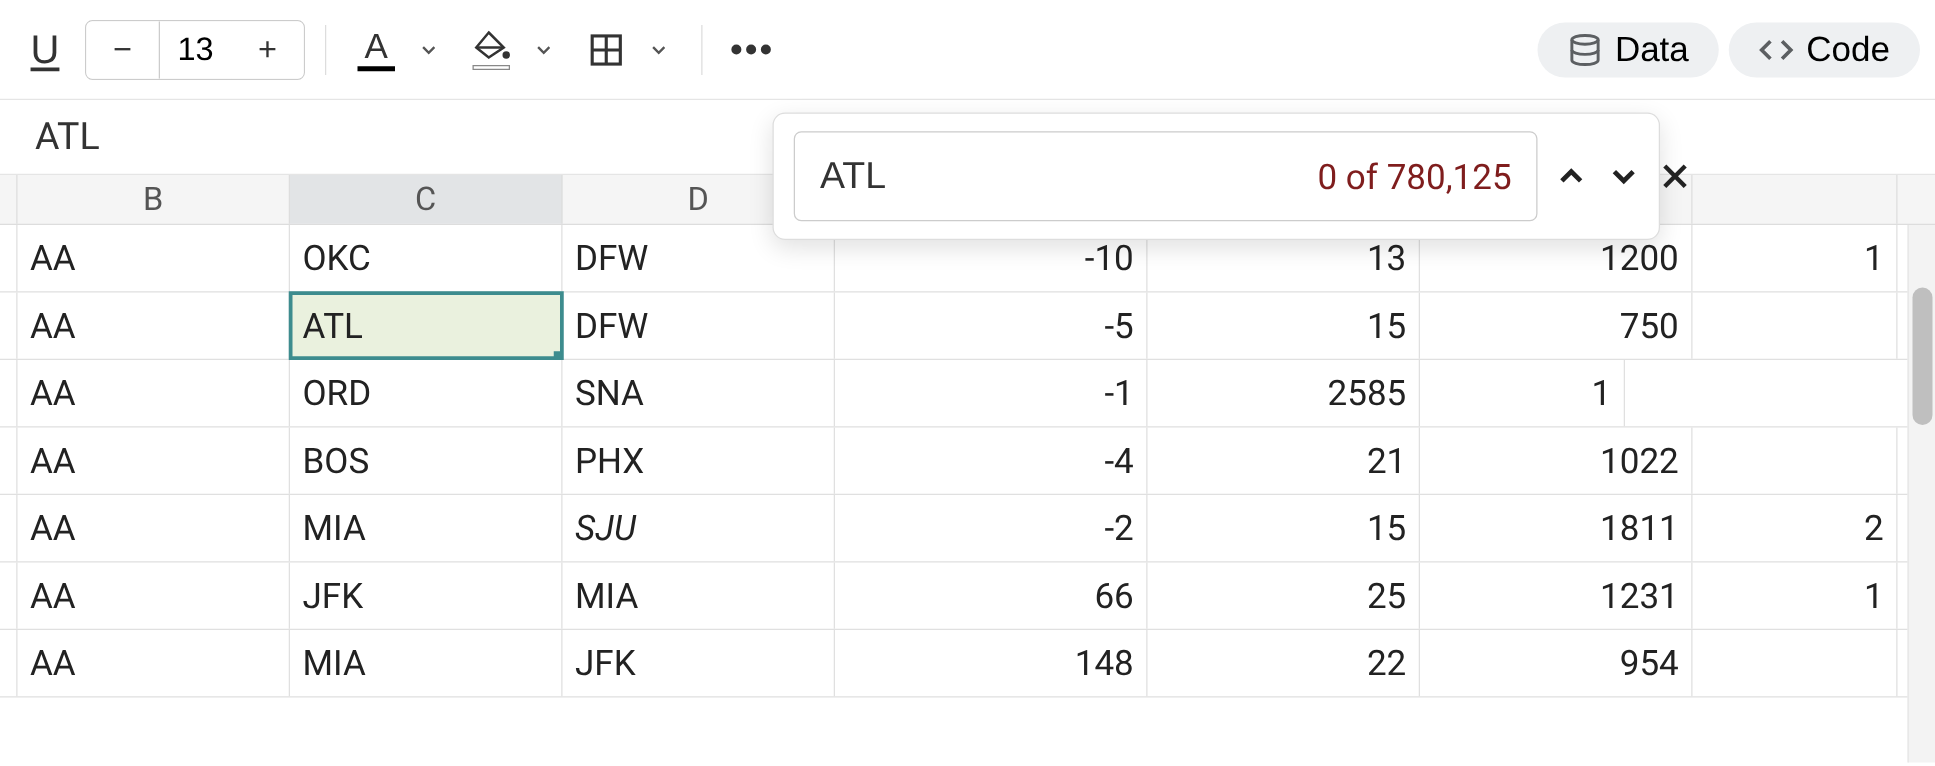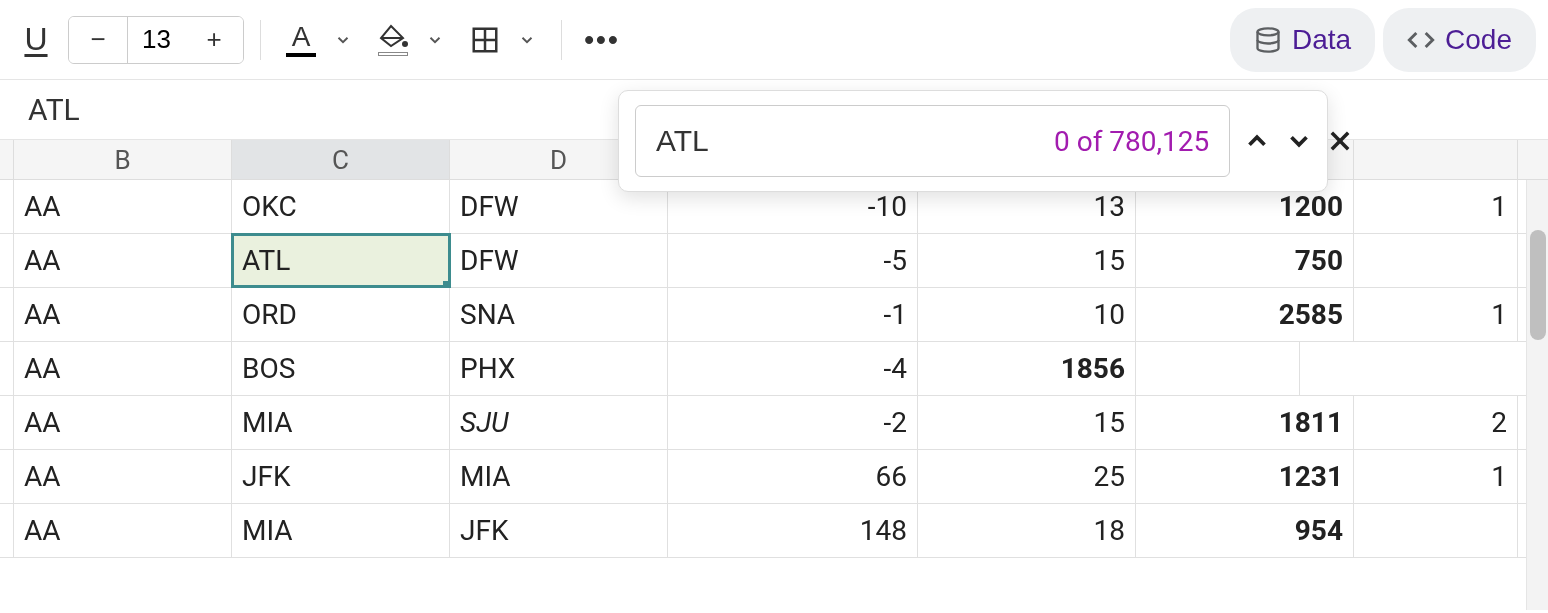--- a/index.html
+++ b/index.html
@@ -130,28 +130,28 @@
     .more-btn {
       font-size: 28px;
       letter-spacing: 2px;
       font-weight: bold;
     }
     .spacer { flex: 1; }
     .pill-btn {
       display: flex;
       align-items: center;
       gap: 10px;
-      height: 64px;
+      height: 44px;
       padding: 0 24px;
       background: #eef0f2;
       border: none;
       border-radius: 26px;
       cursor: pointer;
       font-size: 28px;
-      color: #4c1d95;
+      color: #000000;
     }
     .pill-btn svg { flex-shrink: 0; }
     
     
     .formula-bar {
       height: 60px;
       display: flex;
       align-items: center;
       padding: 0 28px;
       font-size: 30px;
@@ -184,21 +184,21 @@
       border-right: 1px solid #ddd;
     }
     .col-header.selected {
       background: #e2e4e6;
     }
     .col-B { width: 218px; }
     .col-C { width: 218px; }
     .col-D { width: 218px; }
     .col-E { width: 250px; }
     .col-F { width: 218px; }
-    .col-G { width: 218px; font-weight: bold; }
+    .col-G { width: 218px; }
     .col-H { width: 164px; }
     
     .row {
       display: flex;
       height: 54px;
       border-bottom: 1px solid #e0e0e0;
     }
     .row-spacer {
       flex-shrink: 0;
       width: 14px;
@@ -260,21 +260,21 @@
     }
     .find-input {
       flex: 1;
       border: none;
       outline: none;
       font-size: 30px;
       color: #333;
     }
     .find-count {
       font-size: 28px;
-      color: #a21caf;
+      color: #7f1d1d;
       white-space: nowrap;
     }
     .find-nav-btn {
       width: 50px;
       height: 50px;
       display: flex;
       align-items: center;
       justify-content: center;
       background: transparent;
       border: none;
@@ -418,31 +418,31 @@
         <div class="cell col-F num" style="width: 218px;">15</div>
         <div class="cell col-G num" style="width: 218px;">750</div>
         <div class="cell col-H num" style="width: 164px;"></div>
       </div>
       <div class="row">
         <div class="row-spacer"></div>
         <div class="cell col-B" style="width: 218px;">AA</div>
         <div class="cell col-C" style="width: 218px;">ORD</div>
         <div class="cell col-D" style="width: 218px;">SNA</div>
         <div class="cell col-E num" style="width: 250px;">-1</div>
-        <div class="cell col-F num" style="width: 218px;">10</div>
         <div class="cell col-G num" style="width: 218px;">2585</div>
         <div class="cell col-H num" style="width: 164px;">1</div>
       </div>
       <div class="row">
         <div class="row-spacer"></div>
         <div class="cell col-B" style="width: 218px;">AA</div>
         <div class="cell col-D" style="width: 218px;">BOS</div>
         <div class="cell col-C" style="width: 218px;">PHX</div>
         <div class="cell col-E num" style="width: 250px;">-4</div>
-        <div class="cell col-G num" style="width: 218px;">1856</div>
+        <div class="cell col-F num" style="width: 218px;">21</div>
+        <div class="cell col-G num" style="width: 218px;">1022</div>
         <div class="cell col-H num" style="width: 164px;"></div>
       </div>
       <div class="row">
         <div class="row-spacer"></div>
         <div class="cell col-B" style="width: 218px;">AA</div>
         <div class="cell col-C" style="width: 218px;">MIA</div>
         <div class="cell col-D" style="width: 218px; font-style: italic;">SJU</div>
         <div class="cell col-E num" style="width: 250px;">-2</div>
         <div class="cell col-F num" style="width: 218px;">15</div>
         <div class="cell col-G num" style="width: 218px;">1811</div>
@@ -457,21 +457,21 @@
         <div class="cell col-F num" style="width: 218px;">25</div>
         <div class="cell col-G num" style="width: 218px;">1231</div>
         <div class="cell col-H num" style="width: 164px;">1</div>
       </div>
       <div class="row">
         <div class="row-spacer"></div>
         <div class="cell col-B" style="width: 218px;">AA</div>
         <div class="cell col-C" style="width: 218px;">MIA</div>
         <div class="cell col-D" style="width: 218px;">JFK</div>
         <div class="cell col-E num" style="width: 250px;">148</div>
-        <div class="cell col-F num" style="width: 218px;">18</div>
+        <div class="cell col-F num" style="width: 218px;">22</div>
         <div class="cell col-G num" style="width: 218px;">954</div>
         <div class="cell col-H num" style="width: 164px;"></div>
       </div>
     </div>
 </div>
 
 <div class="find-panel">
   <div class="find-input-wrap">
     <input class="find-input" value="ATL" style="">
     <span class="find-count">0 of 780,125</span>

